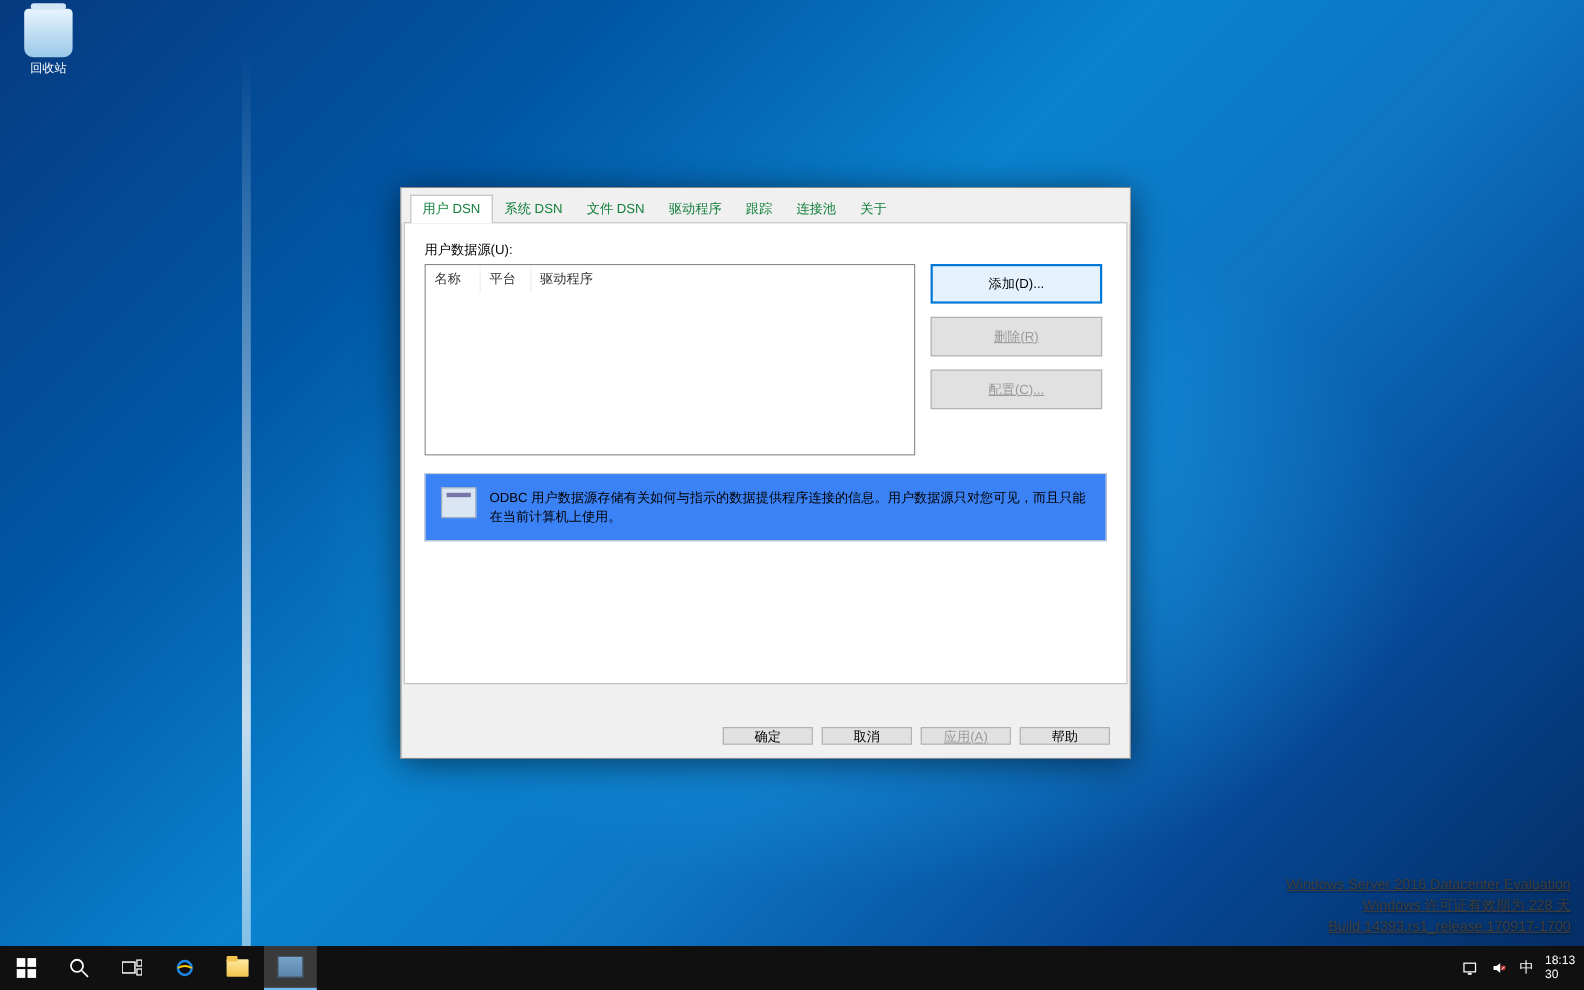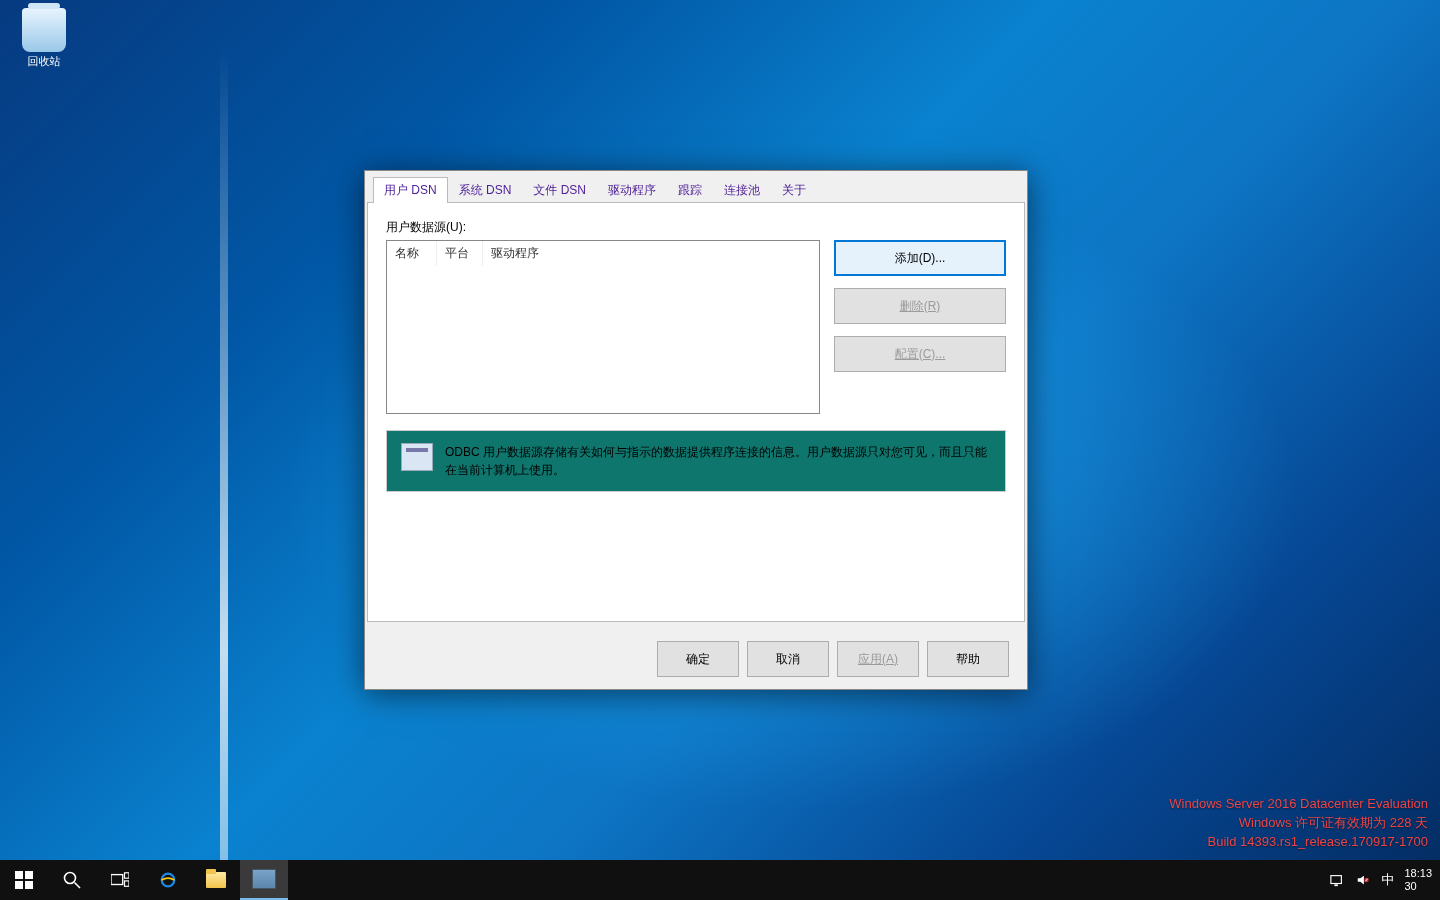--- a/index.html
+++ b/index.html
@@ -28,62 +28,62 @@
     .wl-c{left:500px; top:448px;}
     .wl-d{left:618px; top:448px;}
     .lb-v{left:608px;top:-200px;width:8px;height:1200px; background:linear-gradient(to bottom, rgba(255,255,255,0),rgba(255,255,255,0.8),rgba(255,255,255,0));}
 
     
     .desktop-icon { position:absolute; left:14px; top:8px; width:60px; text-align:center; font-size:11px; }
     .recycle-bin-ico { width:44px;height:44px;margin:0 auto 2px; background:linear-gradient(#e8f4ff,#9ac8e8); border-radius:4px 4px 8px 8px; position:relative; }
     .recycle-bin-ico::before{content:"";position:absolute;top:-5px;left:6px;right:6px;height:6px;background:#cfe6f7;border-radius:3px;}
 
     
-    .watermark { position:absolute; right:12px; bottom:48px; text-align:right; font-size:13px; color:#ef4444; line-height:1.45; text-shadow:0 1px 2px rgba(0,0,0,.5);}
+    .watermark { position:absolute; right:12px; bottom:48px; text-align:right; font-size:13px; color:#404040; line-height:1.45; text-shadow:0 1px 2px rgba(0,0,0,.5);text-decoration:underline;}
 
     
     .brand-wm { position:absolute; right:12px; bottom:4px; display:flex; align-items:center; gap:6px; font-size:18px; color:rgba(255,255,255,0.5);}
     .brand-wm .cloud{width:32px;height:20px;border:2px solid rgba(255,255,255,0.45);border-radius:12px;position:relative;}
 
     
     .dialog {
       position:absolute; left:364px; top:170px; width:664px; height:520px;
       background:#f0f0f0; border:1px solid #888; box-shadow:0 4px 30px rgba(0,0,0,0.55);
       color:#000; font-size:12px;
     }
     .titlebar { height:30px; background:#fff; display:flex; align-items:center; padding:0 6px; border-bottom:1px solid #ddd;}
     .titlebar .appicon{width:16px;height:16px;margin-right:6px;background:#b8c8d8;border:1px solid #789;}
     .titlebar .title{flex:1;font-size:12px;color:#000;}
     .titlebar .closebtn{width:40px;height:28px;display:flex;align-items:center;justify-content:center;cursor:pointer;}
     .closebtn svg{width:11px;height:11px;}
 
     .tabs{display:flex;padding:6px 8px 0;background:#f0f0f0;}
-    .tab{padding:4px 10px;font-size:12px;border:1px solid transparent;border-bottom:none;cursor:pointer;color:#4c1d95;}
+    .tab{padding:4px 10px;font-size:12px;border:1px solid transparent;border-bottom:none;cursor:pointer;color:#15803d;}
     .tab.active{background:#fff;border-color:#bbb;position:relative;z-index:2;}
     .tabpanel{background:#fff;margin:0 2px 8px;border:1px solid #bbb;padding:16px 18px 14px;height:420px;margin-top:-1px;position:relative;}
 
     .lbl{font-size:12px;margin-bottom:4px;display:block;}
 
     .content-row{display:flex;gap:14px;}
     .listbox{width:446px;height:174px;border:1px solid #888;background:#fff;}
     .listhead{display:flex;font-size:12px;color:#333;}
     .listhead div{padding:4px 8px;border-right:1px solid #eee;}
 
     .side-btns{display:flex;flex-direction:column;gap:12px;}
-    .winbtn{width:172px;height:36px;background:#e1e1e1;border:1px solid #adadad;font-size:12px;cursor:pointer;color:#000;}
+    .winbtn{width:156px;height:36px;background:#e1e1e1;border:1px solid #adadad;font-size:12px;cursor:pointer;color:#000;}
     .winbtn.focused{border:2px solid #0078d7;background:#e5f1fb;}
     .winbtn:disabled{color:#9b9b9b;cursor:default;text-decoration:underline;}
 
-    .infobox{border:1px solid #ccc;padding:12px 14px;margin-top:16px;display:flex;gap:12px;align-items:flex-start;background:#0f766e;}
+    .infobox{border:1px solid #ccc;padding:12px 14px;margin-top:16px;display:flex;gap:12px;align-items:flex-start;background:#3b82f6;}
     .infobox .dbicon{width:32px;height:28px;background:#dbe6f4;border:1px solid #9ab;position:relative;flex-shrink:0;}
     .infobox .dbicon::before{content:"";position:absolute;left:4px;right:4px;top:4px;height:4px;background:#77a;}
     .infobox p{font-size:12px;line-height:1.5;color:#000;}
 
     .dlg-buttons{position:absolute;right:18px;bottom:12px;display:flex;gap:8px;}
-    .dlg-buttons .winbtn{width:82px;height:36px;}
+    .dlg-buttons .winbtn{width:82px;height:16px;}
 
     
     .taskbar{position:absolute;left:0;right:0;bottom:0;height:40px;background:#101010;display:flex;align-items:center;}
     .tbtn{width:48px;height:40px;display:flex;align-items:center;justify-content:center;cursor:pointer;color:#fff;}
     .tbtn.active{background:#3a3a3a;border-bottom:2px solid #76b9ed;}
     .tbtn svg{width:18px;height:18px;fill:#fff;}
     .tbtn.ie svg{fill:#1e88e5;}
     .tfile{position:relative;width:20px;height:16px;background:linear-gradient(#ffe9a3,#f3c44b);border-radius:1px;}
     .tfile::before{content:"";position:absolute;left:0;top:-3px;width:10px;height:5px;background:#f3c44b;border-radius:1px 1px 0 0;}
     .odbc-ico{width:24px;height:20px;background:linear-gradient(#7aa3c9,#5b85ab);border:1px solid #456;}

